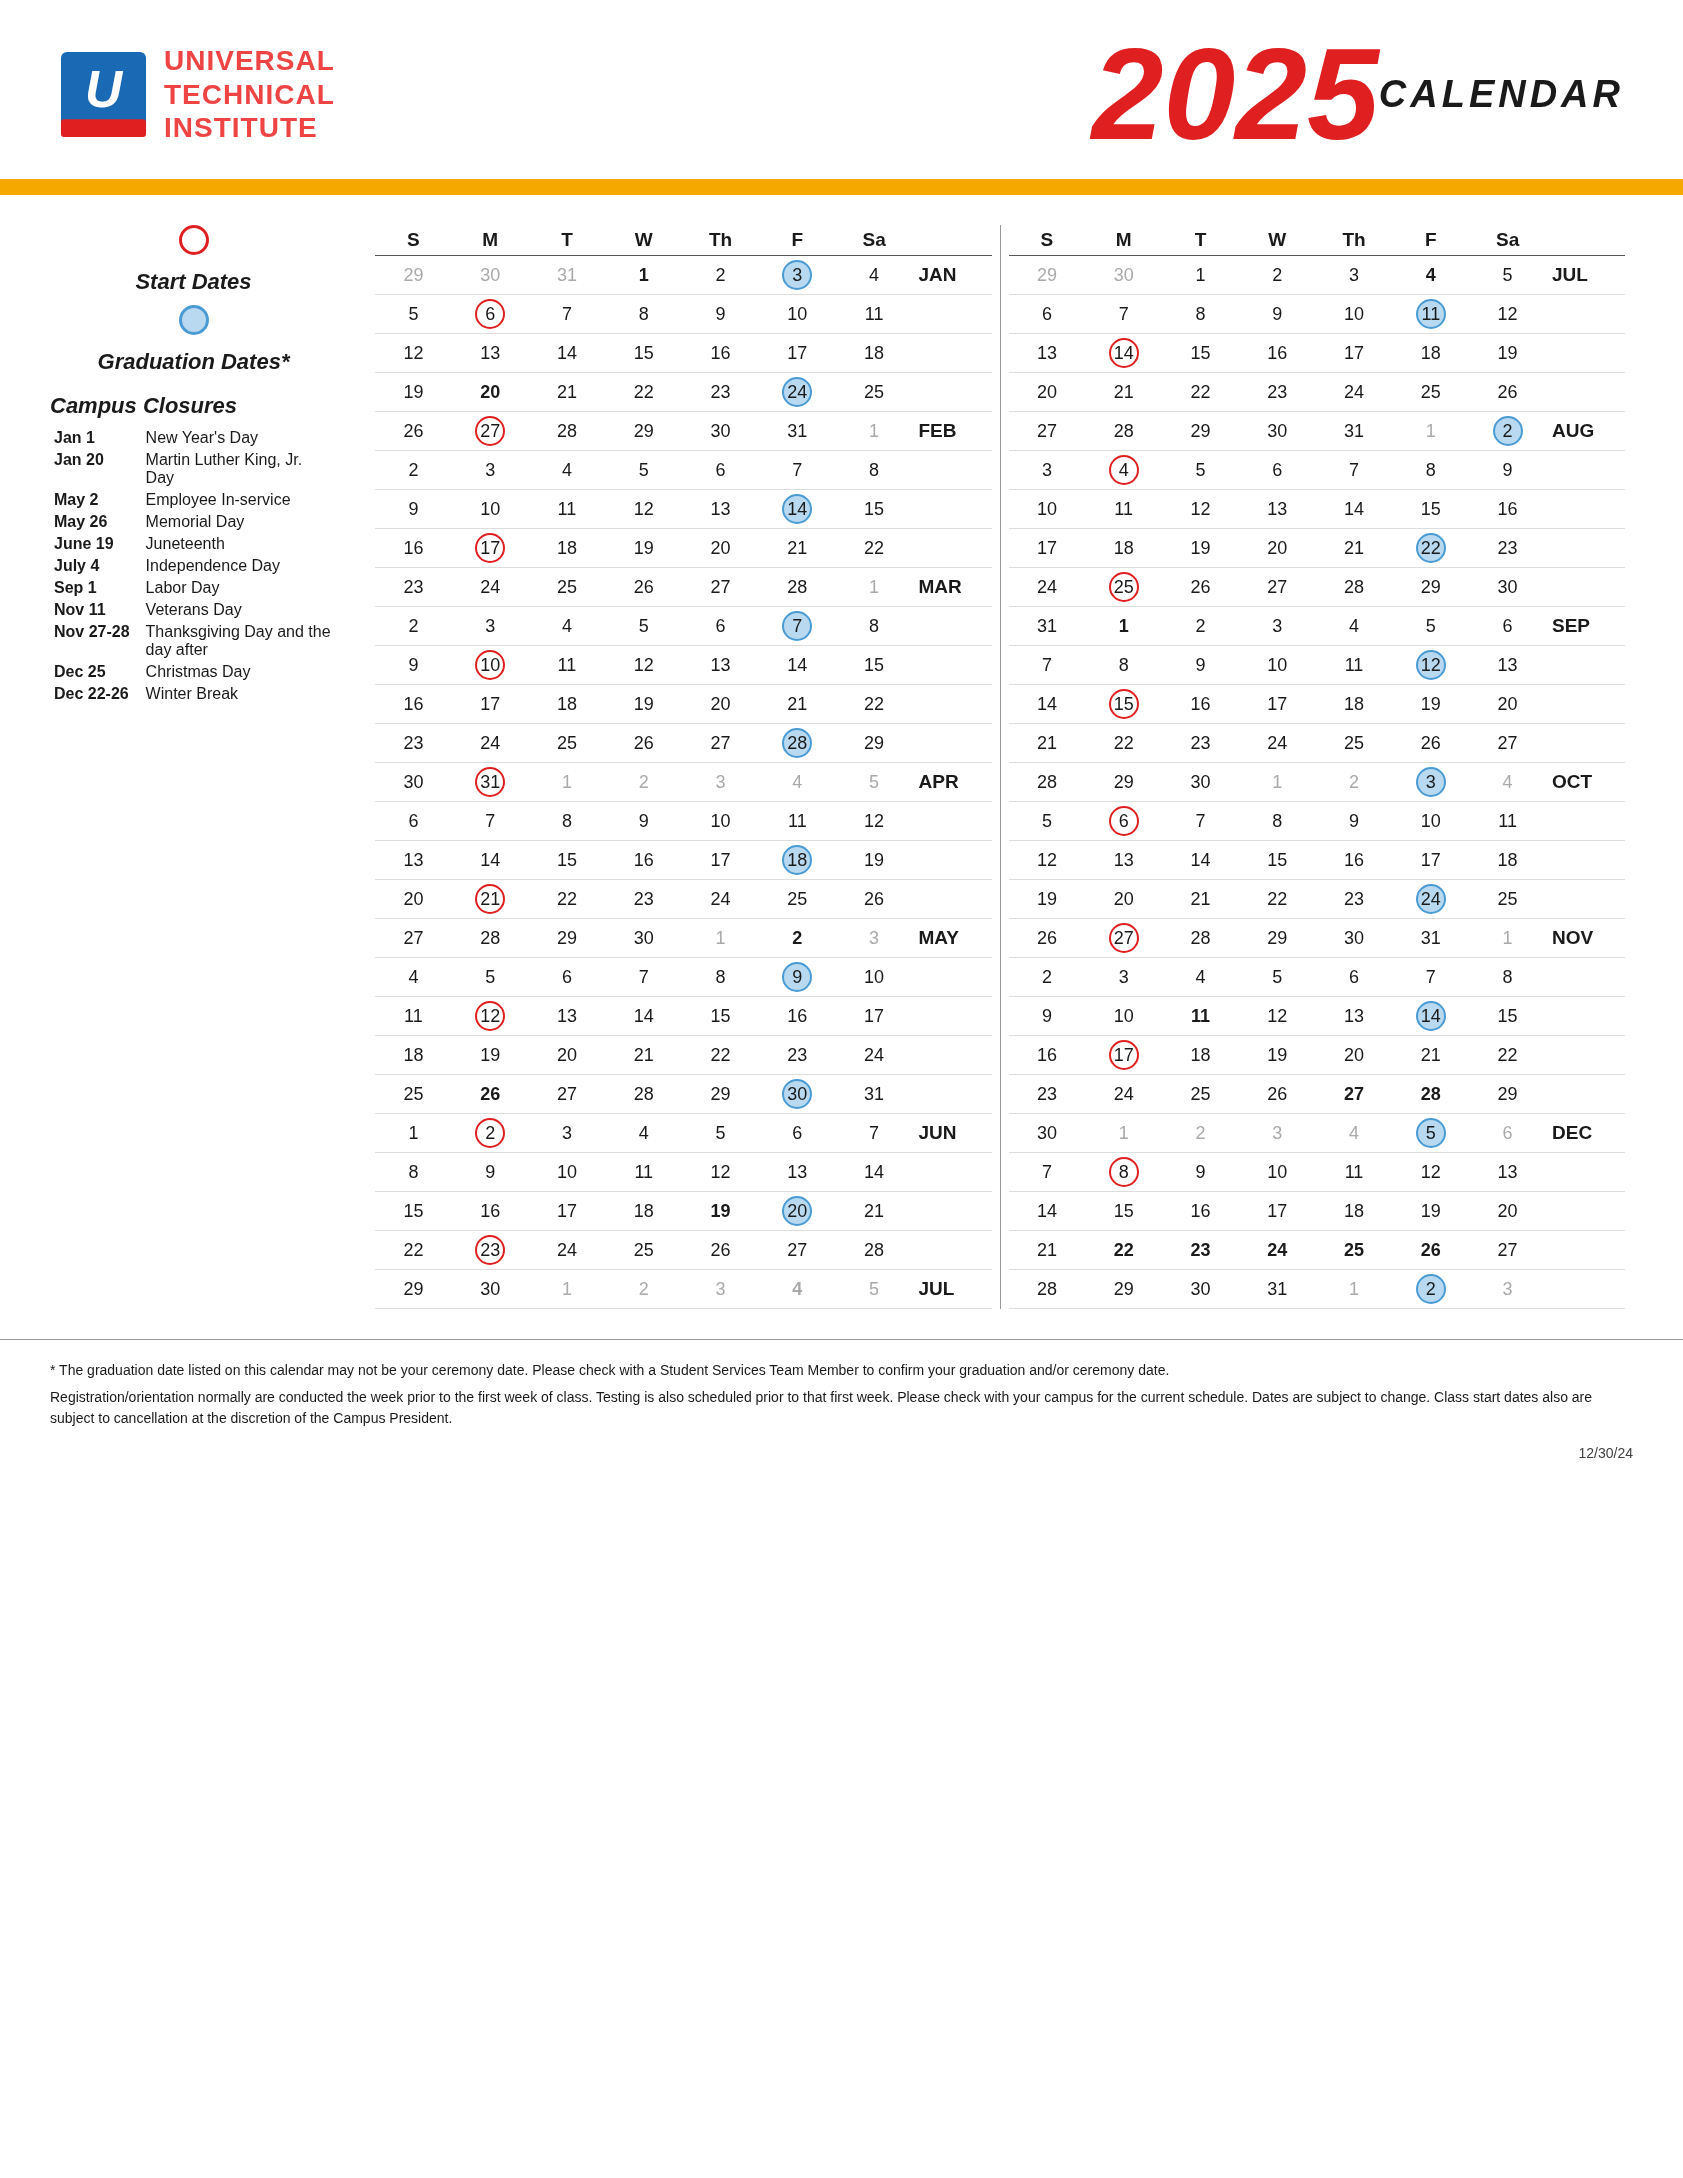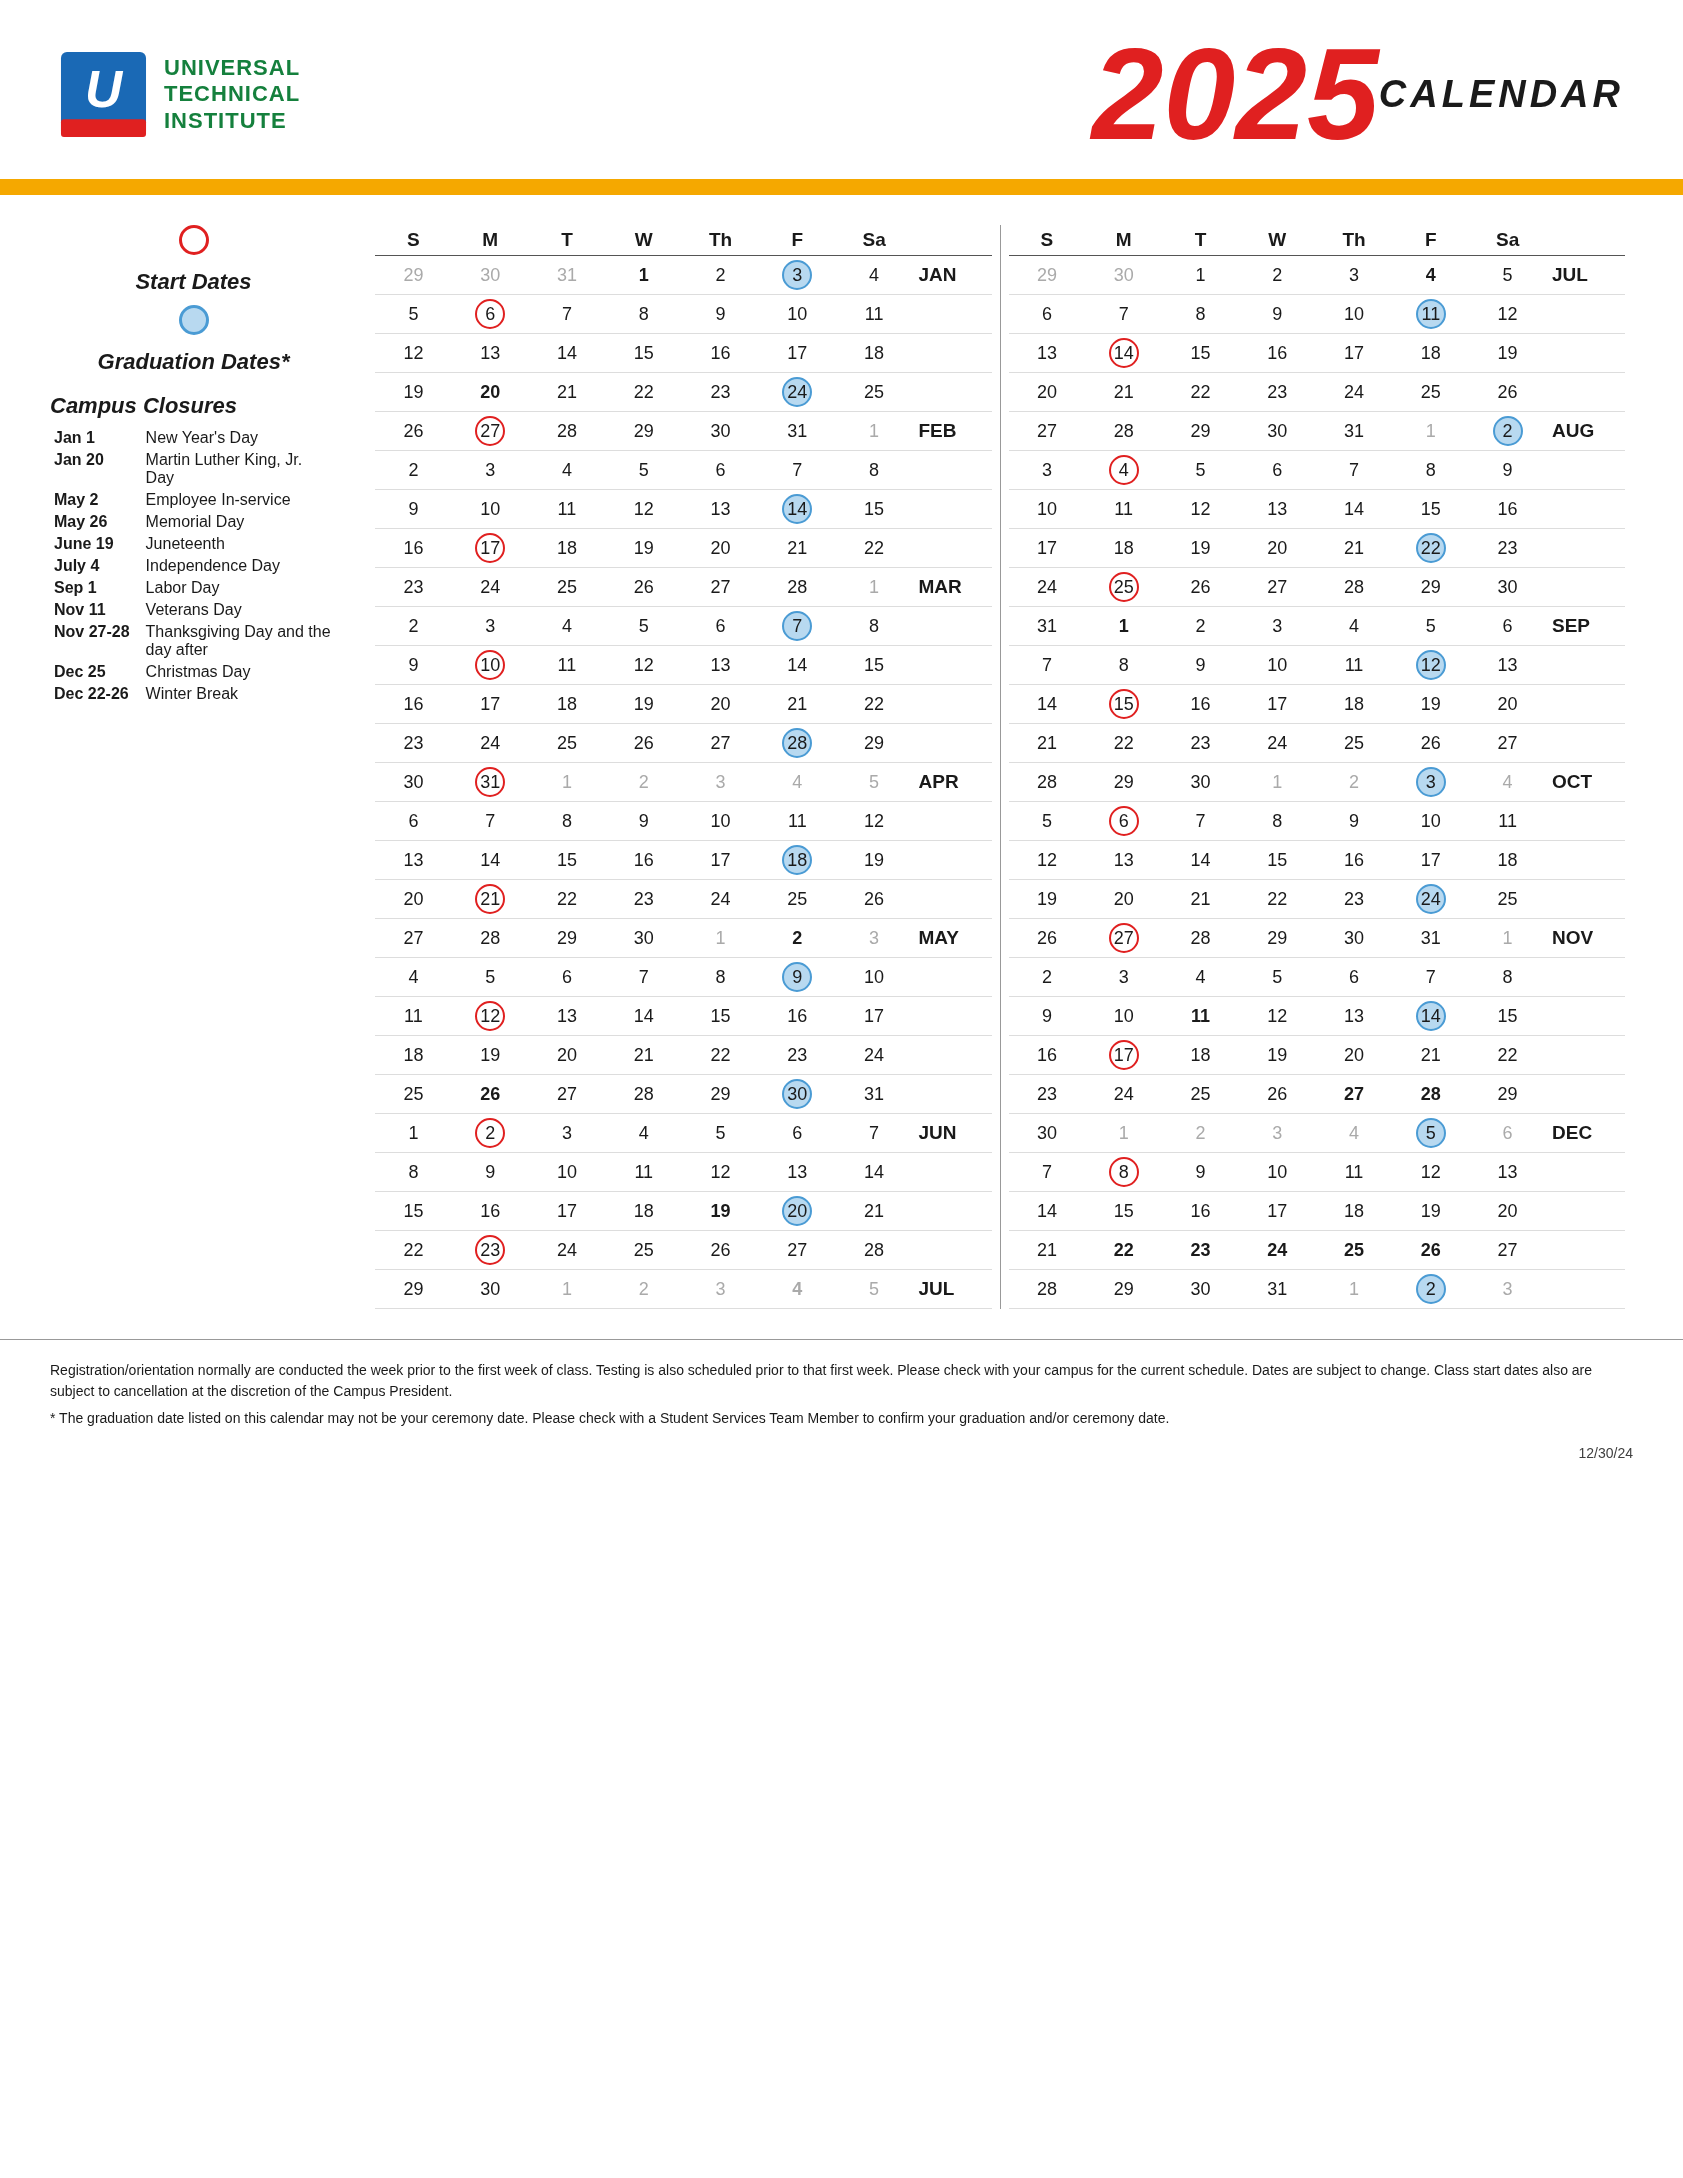--- a/index.html
+++ b/index.html
@@ -21,24 +21,24 @@
     .logo-area {
       display: flex;
       align-items: center;
       gap: 16px;
     }
     .logo-icon {
       width: 89px;
       height: 89px;
     }
     .logo-text {
-      font-size: 22px;
+      font-size: 28px;
       font-weight: 900;
       line-height: 1.2;
-      color: #15803d;
+      color: #ef4444;
       letter-spacing: 1px;
     }
     .logo-text span { display: block; }
     .year-title {
       margin-left: auto;
       display: flex;
       align-items: center;
     }
     .year-2025 {
       font-size: 129px;
@@ -932,17 +932,17 @@
             </div>
         </div>
       </div>
 
     </div>
   </div>
 
 </div>
 
 <div class="footnotes">
+  <p class="footnote-text">* The graduation date listed on this calendar may not be your ceremony date. Please check with a Student Services Team Member to confirm your graduation and/or ceremony date.</p>
   <p class="footnote-text">Registration/orientation normally are conducted the week prior to the first week of class. Testing is also scheduled prior to that first week. Please check with your campus for the current schedule. Dates are subject to change. Class start dates also are subject to cancellation at the discretion of the Campus President.</p>
-  <p class="footnote-text">* The graduation date listed on this calendar may not be your ceremony date. Please check with a Student Services Team Member to confirm your graduation and/or ceremony date.</p>
 </div>
 <div class="date-stamp">12/30/24</div>
 
 
 </body></html>

